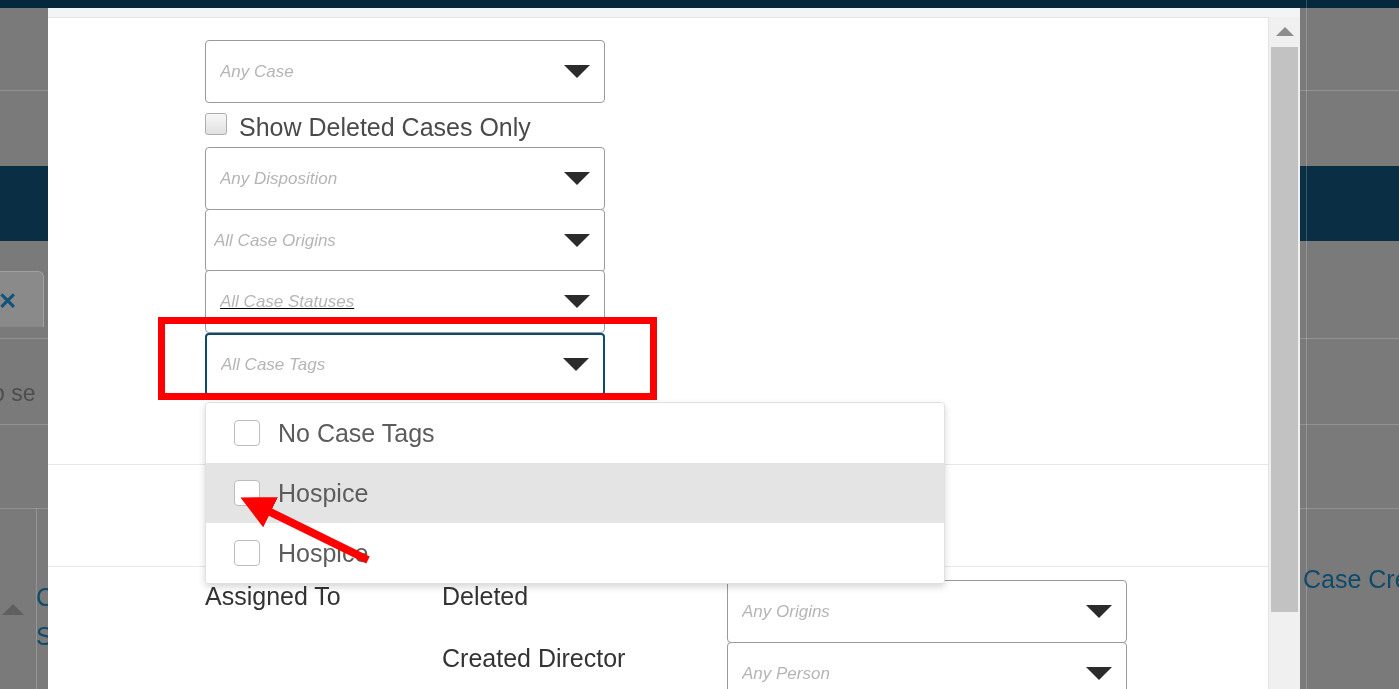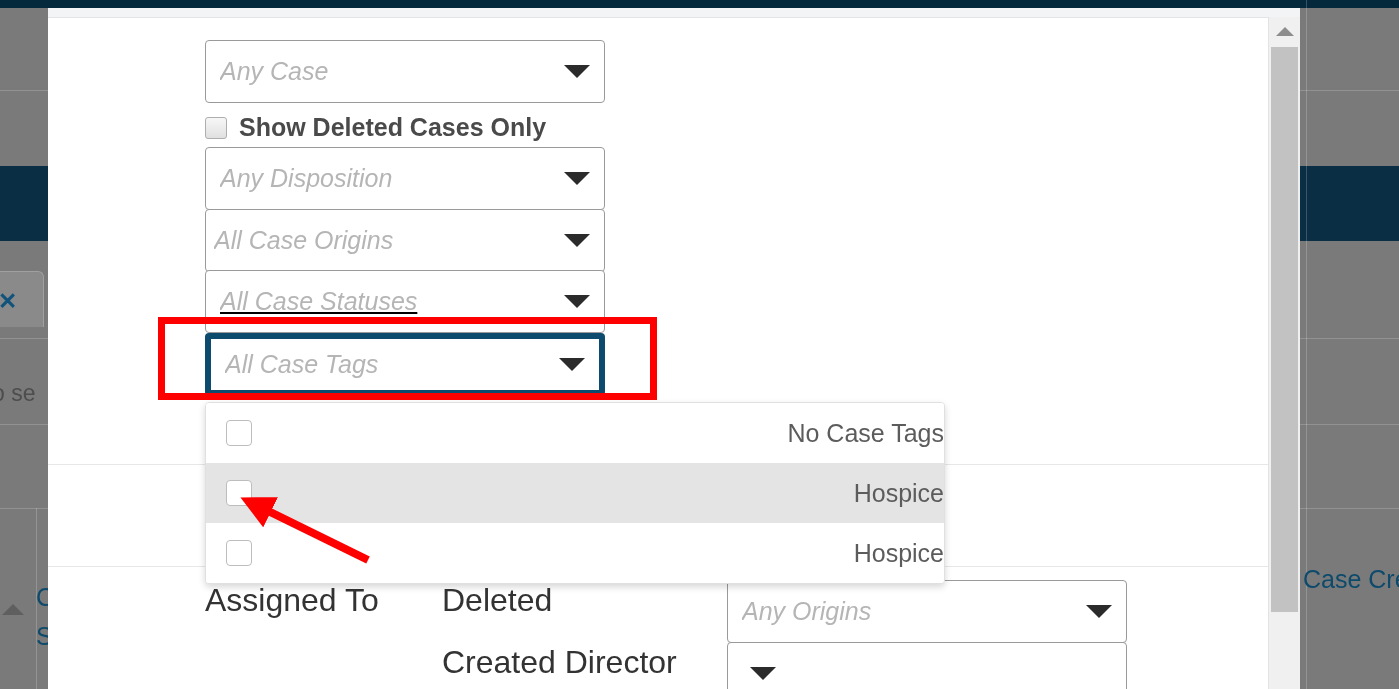--- a/index.html
+++ b/index.html
@@ -150,46 +150,45 @@
     position: absolute;
     box-sizing: border-box;
     background: #ffffff;
     border: 1px solid #9a9a9a;
     border-radius: 4px;
     display: flex;
     align-items: center;
     padding: 0 14px;
   }
   .field.focused {
-    border: 6px solid #0c4a6e;
+    border: 2px solid #0c4a6e;
     border-radius: 4px;
   }
   .field-placeholder {
     flex: 1;
     font-style: italic;
-    font-size: 25px;
+    font-size: 17px;
     color: #b5b5b5;
     white-space: nowrap;
     overflow: hidden;
   }
   .caret-down {
     width: 0; height: 0;
     border-left: 13px solid transparent;
     border-right: 13px solid transparent;
     border-top: 13px solid #2b2b2b;
     margin-left: 8px;
     flex: none;
   }
 
   
   .checkbox-row {
     position: absolute;
     display: flex;
-    align-items: center;
-    font-weight: bold;
+    align-items: flex-start;
   }
   .cbox {
     width: 22px; height: 22px;
     box-sizing: border-box;
     border: 1px solid #aeaeae;
     border-radius: 3px;
     background: linear-gradient(#f7f7f7, #e0e0e0);
     flex: none;
   }
   .cbox.plain {
@@ -201,43 +200,42 @@
   .cbox-label {
     margin-left: 12px;
     font-size: 25px;
     color: #4a4a4a;
     white-space: nowrap;
   }
 
   
   .form-label {
     position: absolute;
-    font-size: 32px;
+    font-size: 25px;
     color: #333333;
     white-space: nowrap;
   }
 
   
   .dropdown-panel {
     position: absolute;
     left: 205px; top: 402px;
     width: 738px;
     background: #ffffff;
     border: 1px solid #e0e0e0;
     border-radius: 4px;
     box-shadow: 0 3px 7px rgba(0,0,0,0.16);
     overflow: hidden;
   }
   .dropdown-item {
     height: 60px;
     display: flex;
     align-items: center;
-    padding-left: 20px;
-    background: #ffffff;
-    justify-content: space-between;
+    padding-left: 28px;
+    background: #ffffff;
   }
   .dropdown-item.highlighted {
     background: #e4e4e4;
   }
   .dropdown-item-label {
     margin-left: 18px;
     font-size: 25px;
     color: #5c5c5c;
     white-space: nowrap;
   }
@@ -321,20 +319,21 @@
     <span class="form-label" style="left:157px; top:574px;">Assigned To</span>
 
     <span class="form-label" style="left:394px; top:574px;">Deleted</span>
     <div class="field" style="left:679px; top:572px; width:400px; height:63px;">
       <span class="field-placeholder">Any Origins</span>
       <span class="caret-down"></span>
     </div>
 
     <span class="form-label" style="left:394px; top:636px;">Created Director</span>
     <div class="field" style="left:679px; top:634px; width:400px; height:63px;">
+      <span class="field-placeholder">Any Person</span>
       <span class="caret-down"></span>
     </div>
 
     <div class="scrollbar">
       <div class="scroll-up-btn">
         <span class="scroll-up-caret"></span>
       </div>
       <div class="scroll-thumb"></div>
     </div>
   </div>

